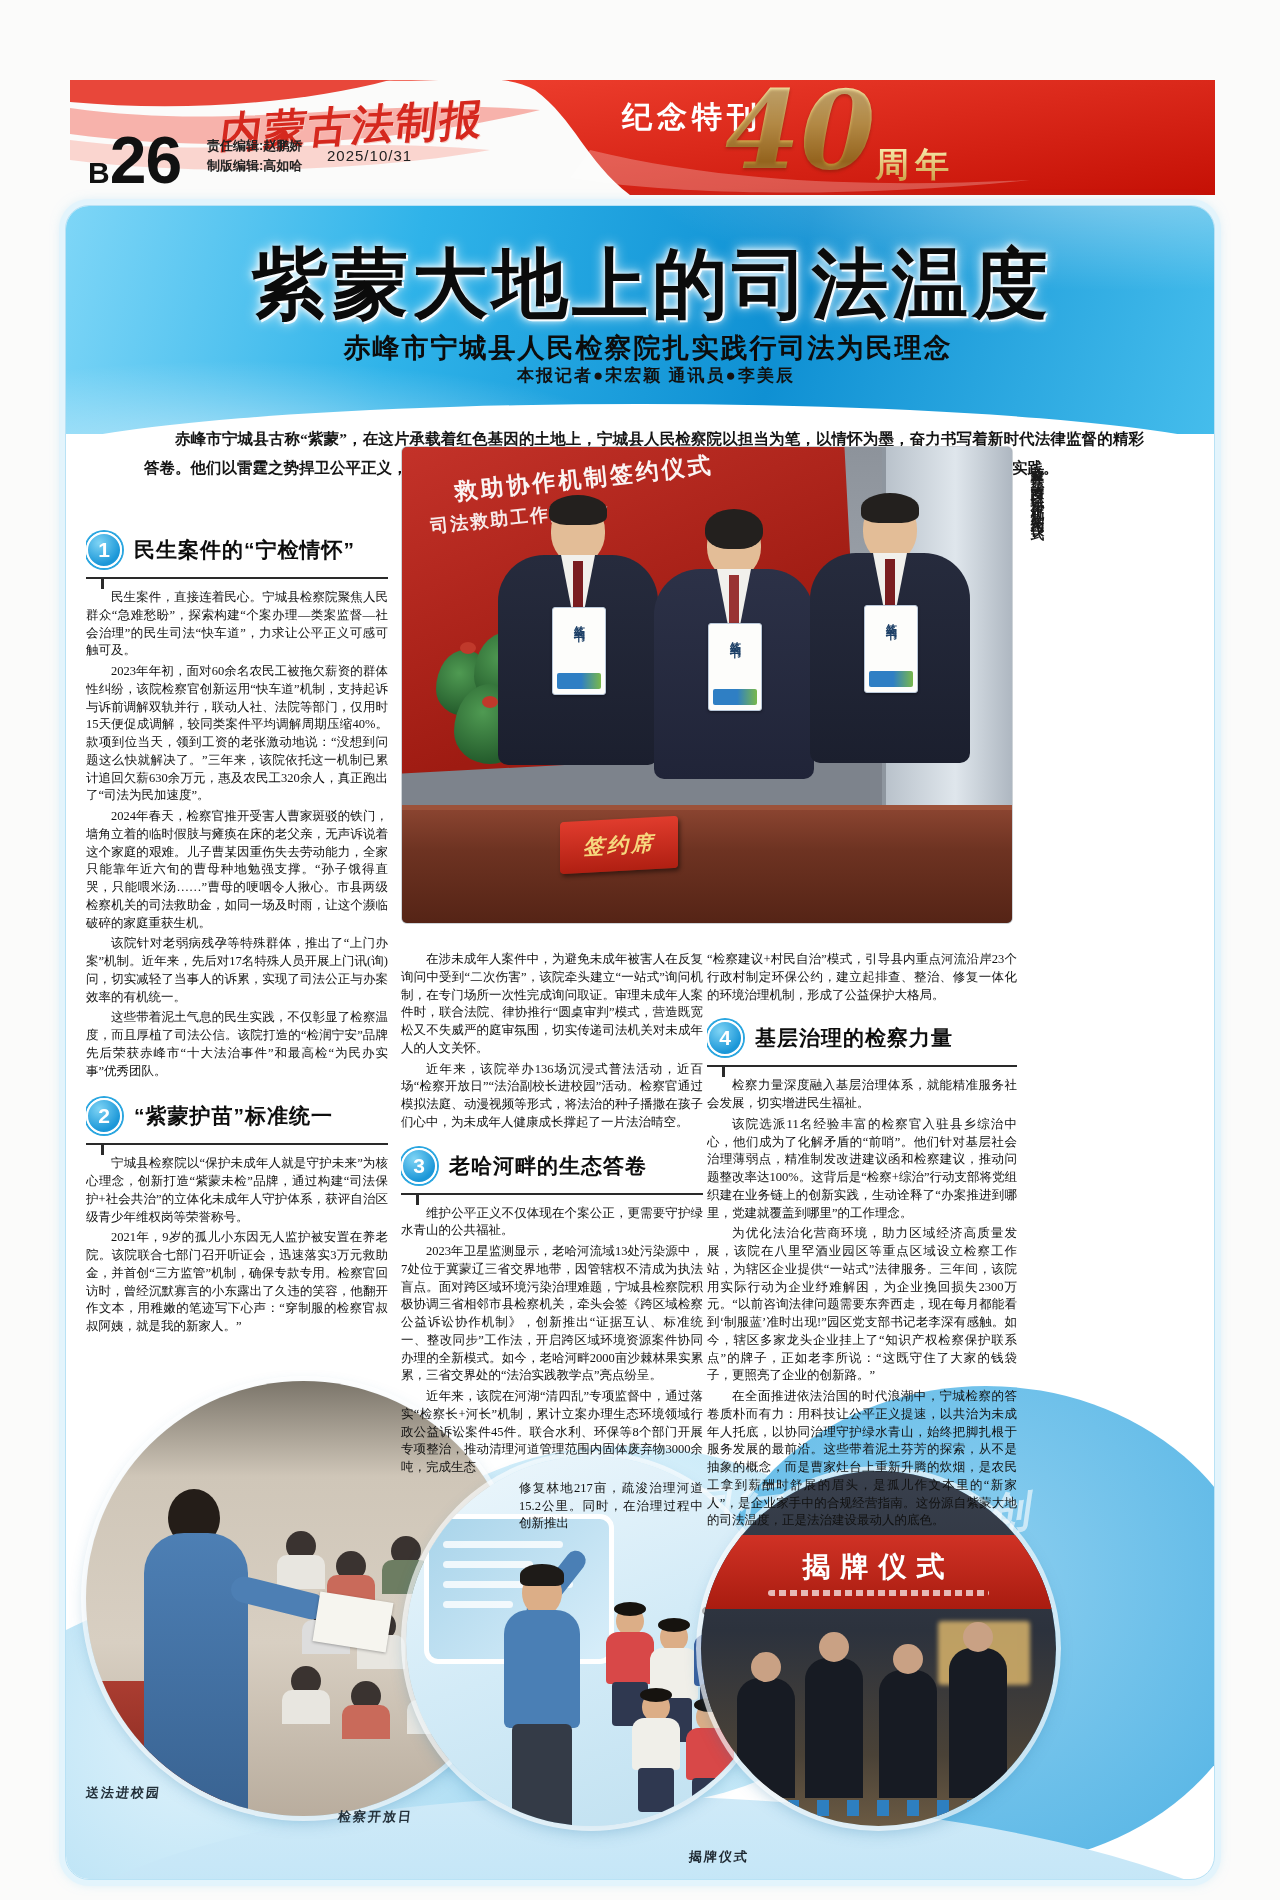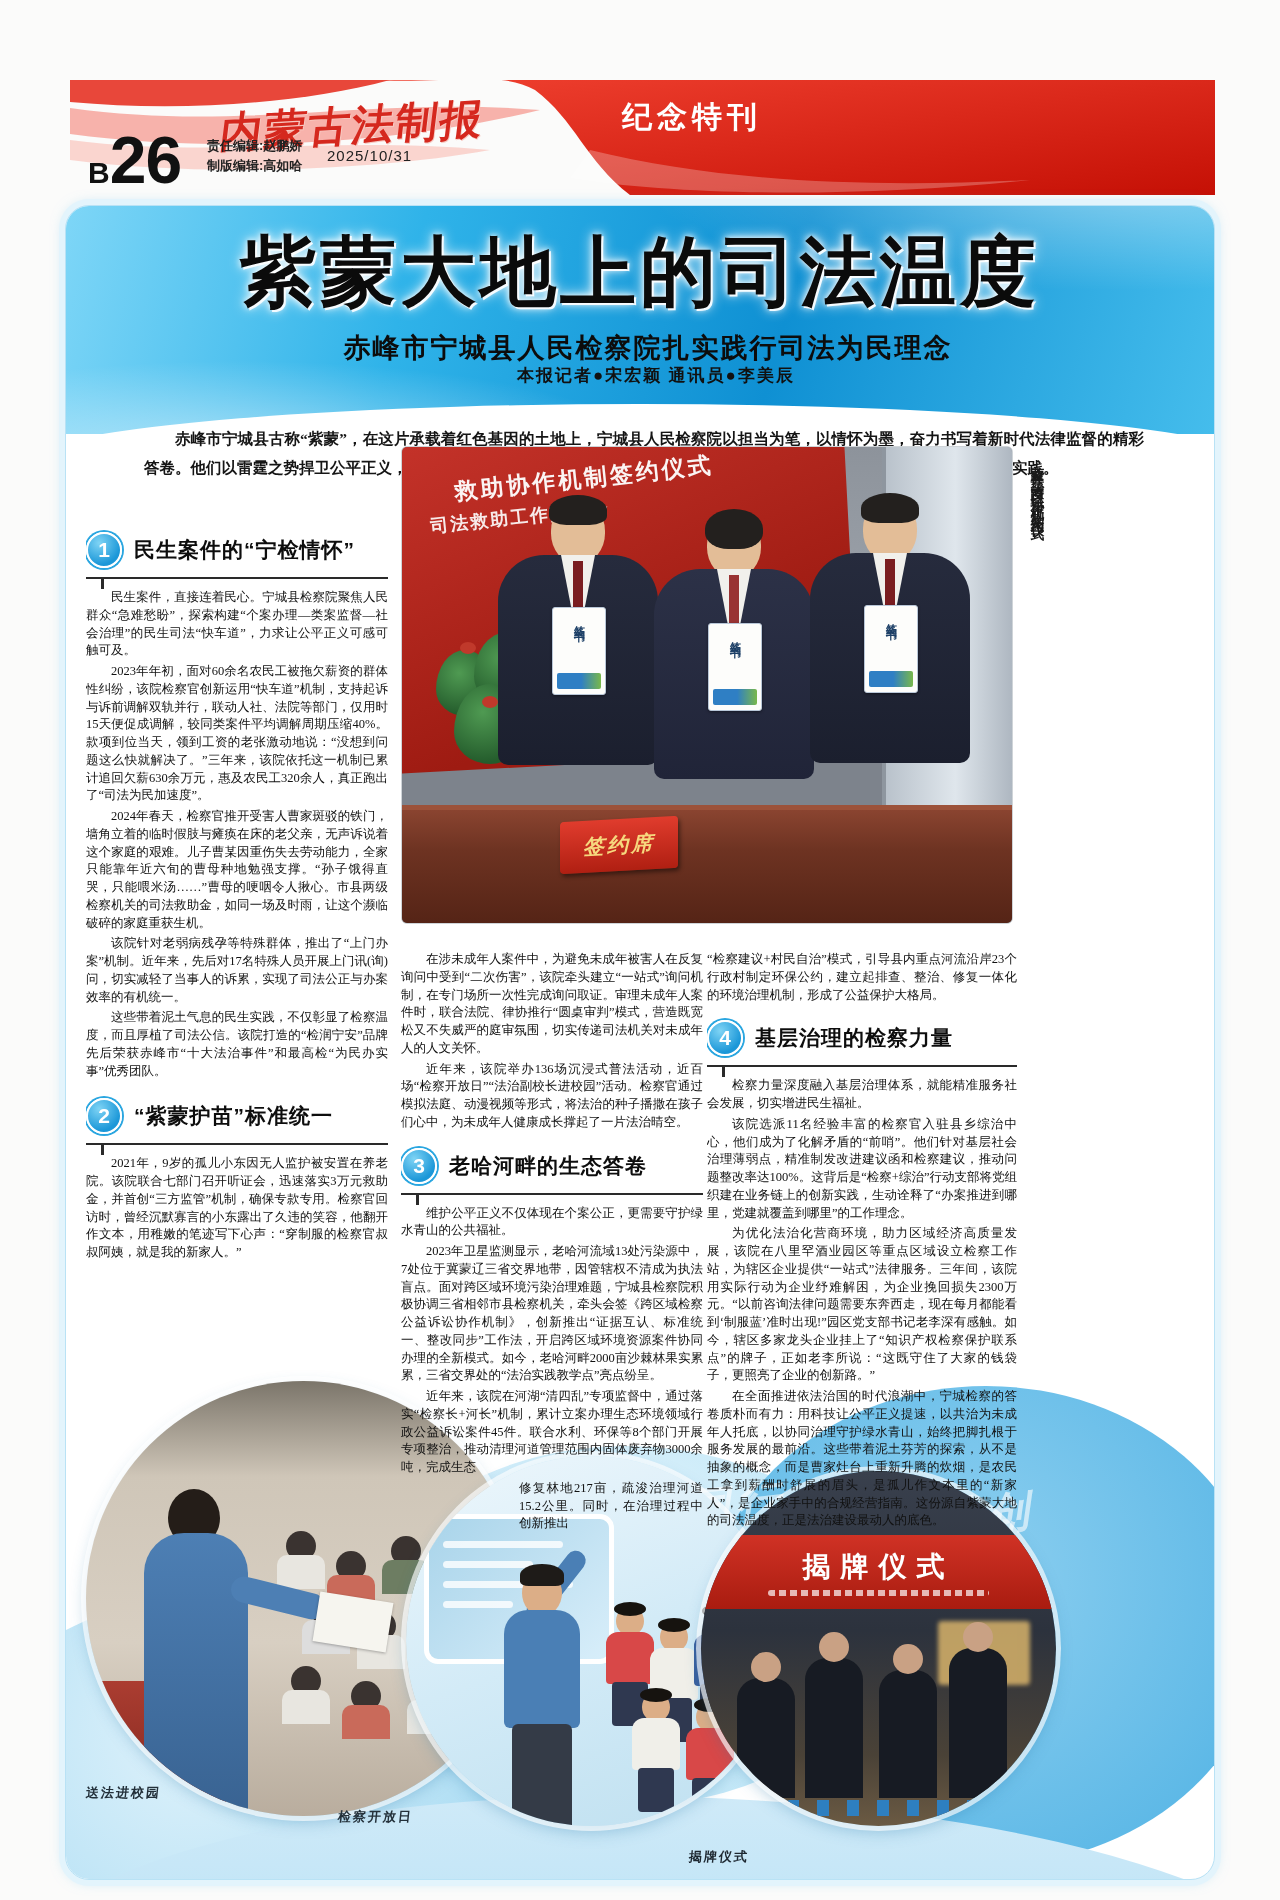--- a/index.html
+++ b/index.html
@@ -32,21 +32,21 @@
        border-radius:24px;overflow:hidden;border:1px solid #b9e2f5;
        box-shadow:0 0 0 6px #e3f4fc,0 0 14px rgba(110,195,240,.55);}
 
   .head-band{position:absolute;left:0;top:0;width:100%;height:228px;
        background:linear-gradient(105deg,#7ed6f7 0%,#2fb3e9 30%,#0f90d3 62%,#45bdec 100%);}
   .head-band::before{content:"";position:absolute;inset:0;
        background:radial-gradient(ellipse 700px 160px at 15% 110%,rgba(255,255,255,.55),transparent 60%),
                   radial-gradient(ellipse 800px 180px at 92% -10%,rgba(255,255,255,.4),transparent 60%);}
   .head-band::after{content:"";position:absolute;left:-5%;bottom:-60px;width:110%;height:90px;background:#fff;
        border-radius:50% 50% 0 0 / 70% 70% 0 0;}
-  .title{position:absolute;left:0;top:16px;width:100%;text-align:center;margin:0;
+  .title{position:absolute;left:0;top:16px;width:100%;text-align:center;margin:12px;
        font-family:"DejaVu Serif",serif;font-weight:bold;font-size:76px;letter-spacing:4px;color:#0b0b0b;
        text-shadow:0 0 6px #fff,0 0 14px #fff,2px 2px 0 #eaf8ff;}
   .subtitle{position:absolute;left:0;top:116px;width:100%;text-align:center;margin:8px;
        font-size:27px;font-weight:bold;color:#0c0c0c;letter-spacing:2px;}
   .byline{position:absolute;left:0;top:158px;width:100%;text-align:center;
        font-family:"Liberation Serif",serif;font-size:17px;font-weight:bold;color:#111;letter-spacing:2px;margin-left:16px;}
 
   .intro{position:absolute;left:78px;top:218px;width:1000px;margin:0;
        font-family:"Liberation Serif",serif;font-weight:bold;font-size:15.5px;line-height:1.9;
        color:#151515;text-align:justify;text-indent:2em;}
@@ -177,20 +177,23 @@
         </linearGradient>
       </defs>
       <path d="M1145,0 L1145,115 L560,115 C515,80 505,40 465,10 C430,-10 380,4 300,0 Z" fill="url(#rg)"></path>
       <path d="M0,0 L320,0 C230,24 110,32 0,22 Z" fill="#e8473a"></path>
       <path d="M0,28 C170,52 300,16 470,30 C330,64 150,74 0,54 Z" fill="#f3695b" opacity="0.5"></path>
       <path d="M0,60 C140,78 260,56 420,70 C300,92 120,96 0,80 Z" fill="#f8a79b" opacity="0.45"></path>
       <path d="M520,70 C650,102 800,108 960,100 C790,118 610,116 500,98 Z" fill="#ffffff" opacity="0.25"></path>
     </svg>
     <div class="masthead" data-name="masthead-calligraphy">内蒙古法制报</div>
     <div class="special" data-name="special-edition-label">纪念特刊</div>
+    <div class="anniv" data-name="anniversary-mark">
+      <span class="num40" data-name="anniversary-number">40</span><span class="zhounian" data-name="anniversary-suffix">周年</span>
+    </div>
   </div>
   <div class="edition" data-name="page-edition">
     <span class="b" data-name="edition-prefix">B</span><span class="n" data-name="edition-number">26</span>
   </div>
   <div class="editors" data-name="editor-credits">
     <div data-name="responsible-editor">责任编辑:赵鹏娇</div>
     <div data-name="layout-editor">制版编辑:高如哈</div>
   </div>
   <div class="date" data-name="publication-date">2025/10/31</div>
 
@@ -279,20 +282,21 @@
       </div>
       <p class="para" data-name="paragraph">民生案件，直接连着民心。宁城县检察院聚焦人民群众“急难愁盼”，探索构建“个案办理—类案监督—社会治理”的民生司法“快车道”，力求让公平正义可感可触可及。</p>
       <p class="para" data-name="paragraph">2023年年初，面对60余名农民工被拖欠薪资的群体性纠纷，该院检察官创新运用“快车道”机制，支持起诉与诉前调解双轨并行，联动人社、法院等部门，仅用时15天便促成调解，较同类案件平均调解周期压缩40%。款项到位当天，领到工资的老张激动地说：“没想到问题这么快就解决了。”三年来，该院依托这一机制已累计追回欠薪630余万元，惠及农民工320余人，真正跑出了“司法为民加速度”。</p>
       <p class="para" data-name="paragraph">2024年春天，检察官推开受害人曹家斑驳的铁门，墙角立着的临时假肢与瘫痪在床的老父亲，无声诉说着这个家庭的艰难。儿子曹某因重伤失去劳动能力，全家只能靠年近六旬的曹母种地勉强支撑。“孙子饿得直哭，只能喂米汤……”曹母的哽咽令人揪心。市县两级检察机关的司法救助金，如同一场及时雨，让这个濒临破碎的家庭重获生机。</p>
       <p class="para" data-name="paragraph">该院针对老弱病残孕等特殊群体，推出了“上门办案”机制。近年来，先后对17名特殊人员开展上门讯(询)问，切实减轻了当事人的诉累，实现了司法公正与办案效率的有机统一。</p>
       <p class="para" data-name="paragraph">这些带着泥土气息的民生实践，不仅彰显了检察温度，而且厚植了司法公信。该院打造的“检润宁安”品牌先后荣获赤峰市“十大法治事件”和最高检“为民办实事”优秀团队。</p>
       <div class="sec-hdr" style="margin-top:16px;" data-name="section-2-header">
         <span class="sec-num" data-name="section-2-number-badge">2</span>
         <span class="sec-title" data-name="section-2-title">“紫蒙护苗”标准统一</span>
       </div>
+      <p class="para" data-name="paragraph">宁城县检察院以“保护未成年人就是守护未来”为核心理念，创新打造“紫蒙未检”品牌，通过构建“司法保护+社会共治”的立体化未成年人守护体系，获评自治区级青少年维权岗等荣誉称号。</p>
       <p class="para" data-name="paragraph">2021年，9岁的孤儿小东因无人监护被安置在养老院。该院联合七部门召开听证会，迅速落实3万元救助金，并首创“三方监管”机制，确保专款专用。检察官回访时，曾经沉默寡言的小东露出了久违的笑容，他翻开作文本，用稚嫩的笔迹写下心声：“穿制服的检察官叔叔阿姨，就是我的新家人。”</p>
     </section>
 
     <section class="col col2" data-name="column-2">
       <p class="para" data-name="paragraph">在涉未成年人案件中，为避免未成年被害人在反复询问中受到“二次伤害”，该院牵头建立“一站式”询问机制，在专门场所一次性完成询问取证。审理未成年人案件时，联合法院、律协推行“圆桌审判”模式，营造既宽松又不失威严的庭审氛围，切实传递司法机关对未成年人的人文关怀。</p>
       <p class="para" data-name="paragraph">近年来，该院举办136场沉浸式普法活动，近百场“检察开放日”“法治副校长进校园”活动。检察官通过模拟法庭、动漫视频等形式，将法治的种子播撒在孩子们心中，为未成年人健康成长撑起了一片法治晴空。</p>
       <div class="sec-hdr" style="margin-top:14px;" data-name="section-3-header">
         <span class="sec-num" data-name="section-3-number-badge">3</span>
         <span class="sec-title" data-name="section-3-title">老哈河畔的生态答卷</span>
       </div>

